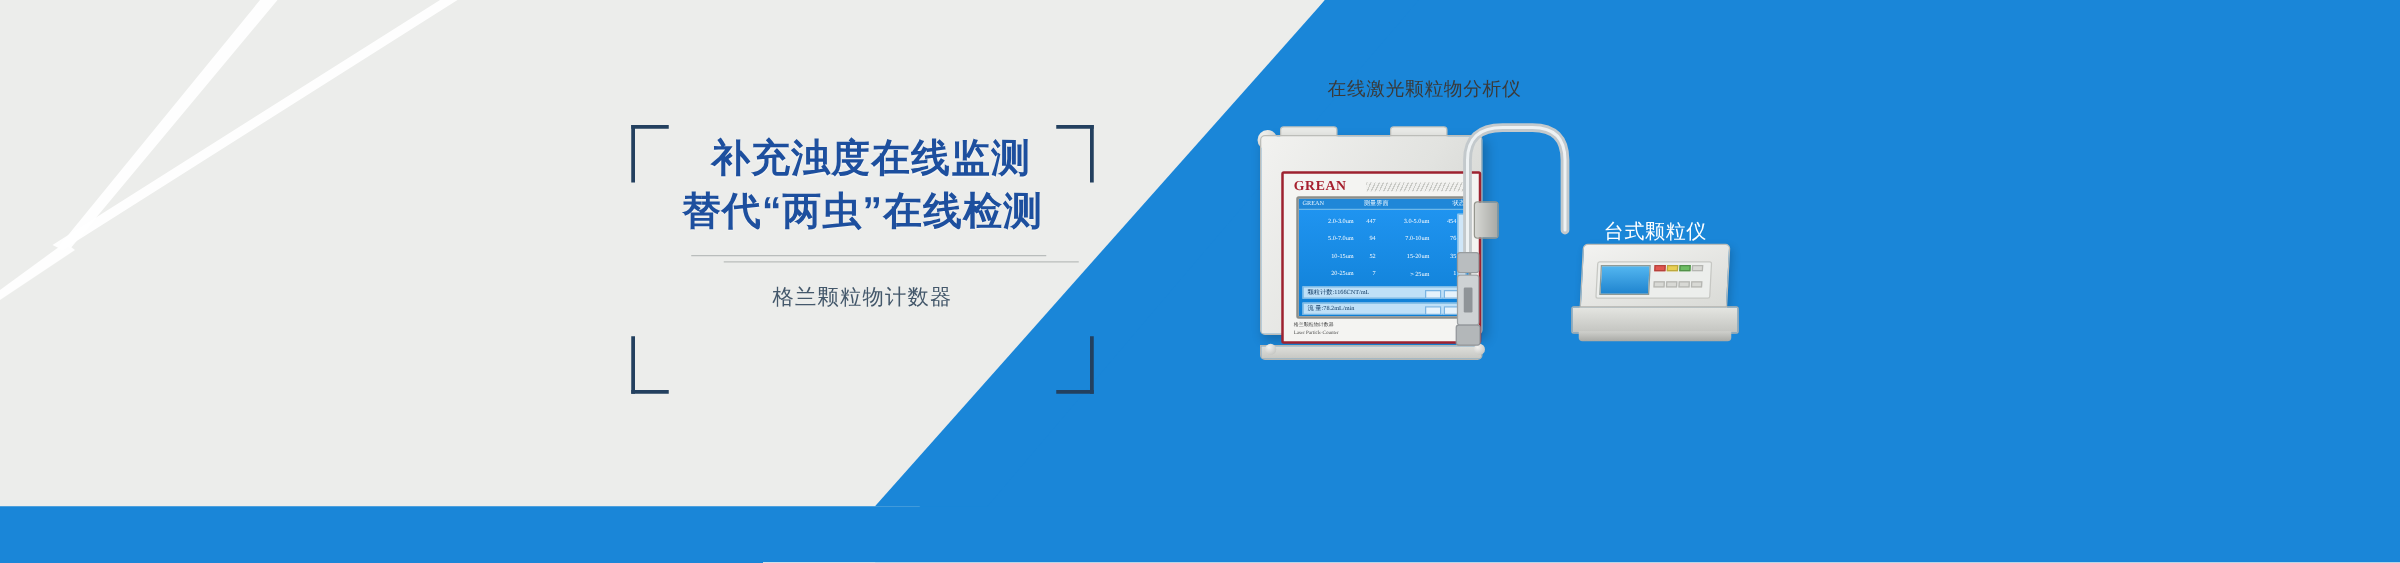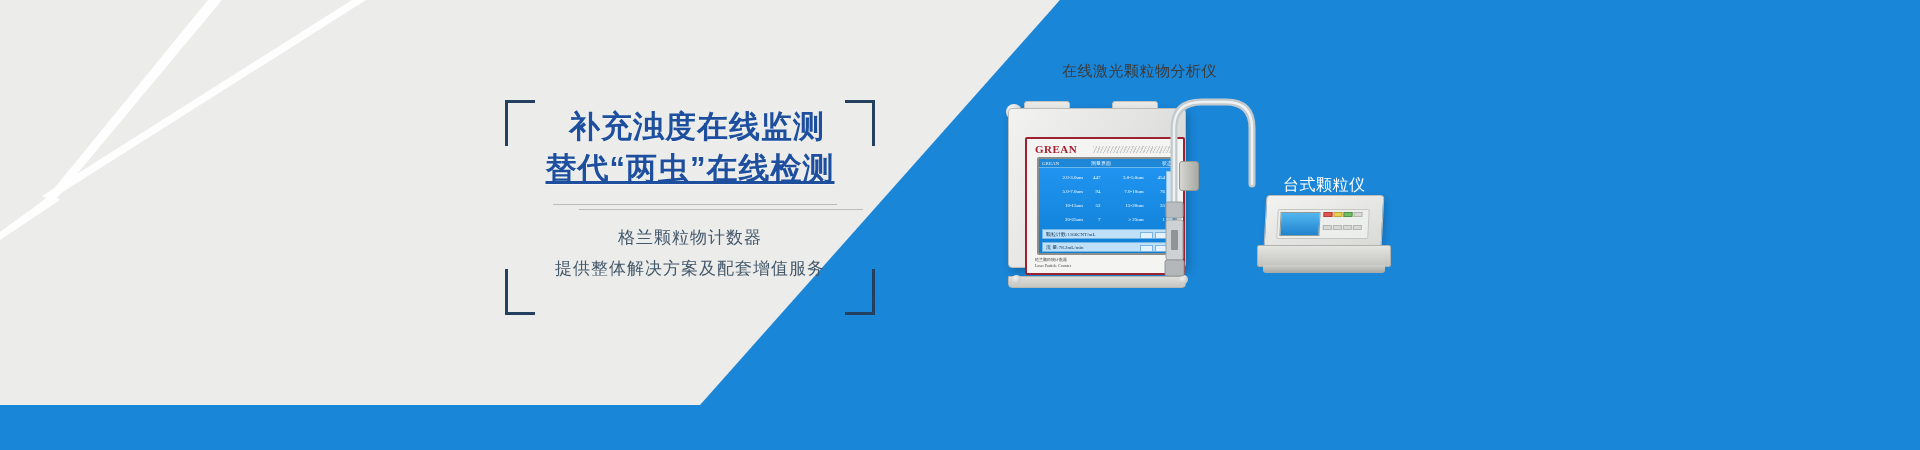--- a/index.html
+++ b/index.html
@@ -32,21 +32,21 @@
     position:absolute; left:0; right:0; top:6px;
     text-align:center;
     color:#1d4f9e;
     font-weight:bold;
     font-size:31px;
     line-height:42px;
     letter-spacing:1px;
     text-shadow:0 1px 0 rgba(255,255,255,0.4);
   }
   .headline .l1 { display:block; padding-left:14px; }
-  .headline .l2 { display:block;text-decoration:underline; }
+  .headline .l2 { display:block; }
 
   .divider { position:absolute; left:48px; right:12px; top:104px; height:6px; }
   .divider .d1 { position:absolute; left:0; right:26px; top:0; height:1px; background:#b9bdbc; }
   .divider .d2 { position:absolute; left:26px; right:0; top:5px; height:1px; background:#b9bdbc; }
 
   .subtitle {
     position:absolute; left:0; right:0; top:122px;
     text-align:center; color:#44586b;
     font-size:17px; line-height:31px; letter-spacing:1px;
   }
@@ -224,21 +224,20 @@
       <span class="l2">替代“两虫”在线检测</span>
     </div>
 
     <div class="divider nc">
       <span class="d1"></span>
       <span class="d2"></span>
     </div>
 
     <div class="subtitle">
       <span>格兰颗粒物计数器</span>
-      <span>提供整体解决方案及配套增值服务</span>
     </div>
   </div>
 
   <div class="label-online">在线激光颗粒物分析仪</div>
   <div class="label-bench">台式颗粒仪</div>
 
   <div class="analyzer">
     <span class="an-knob nc"></span>
     <span class="an-lid nc"></span>
     <span class="an-lid2 nc"></span>

